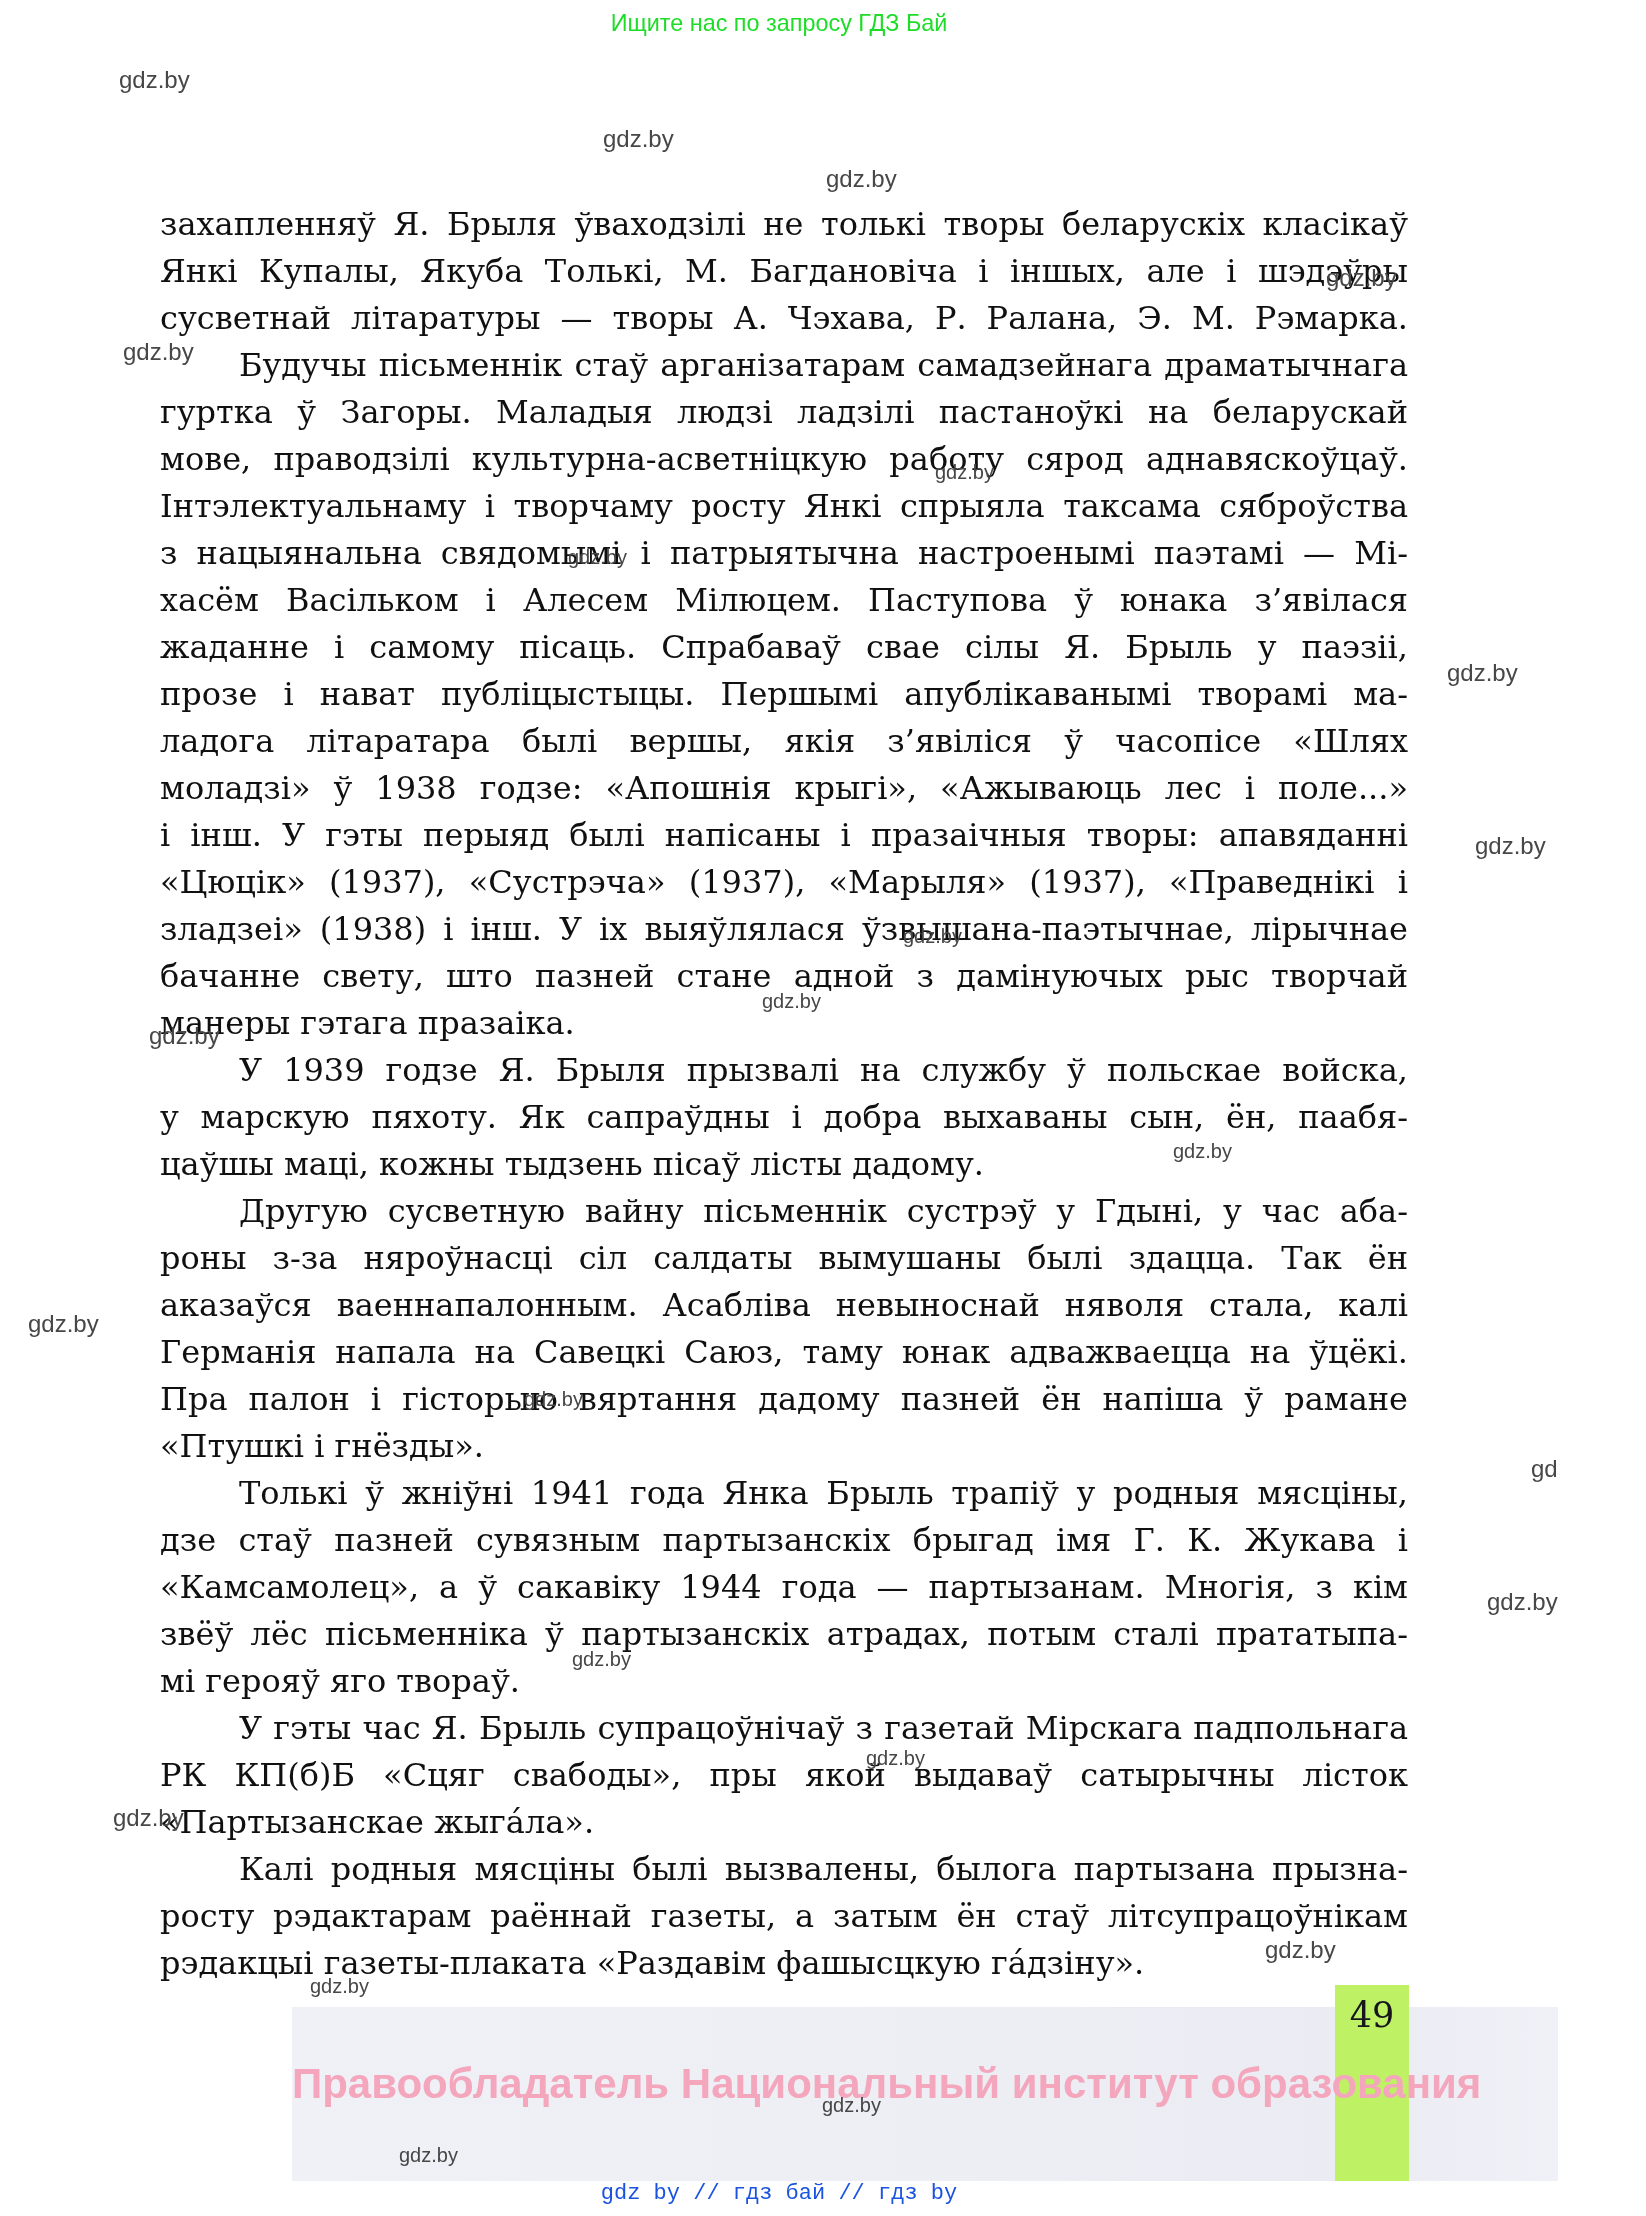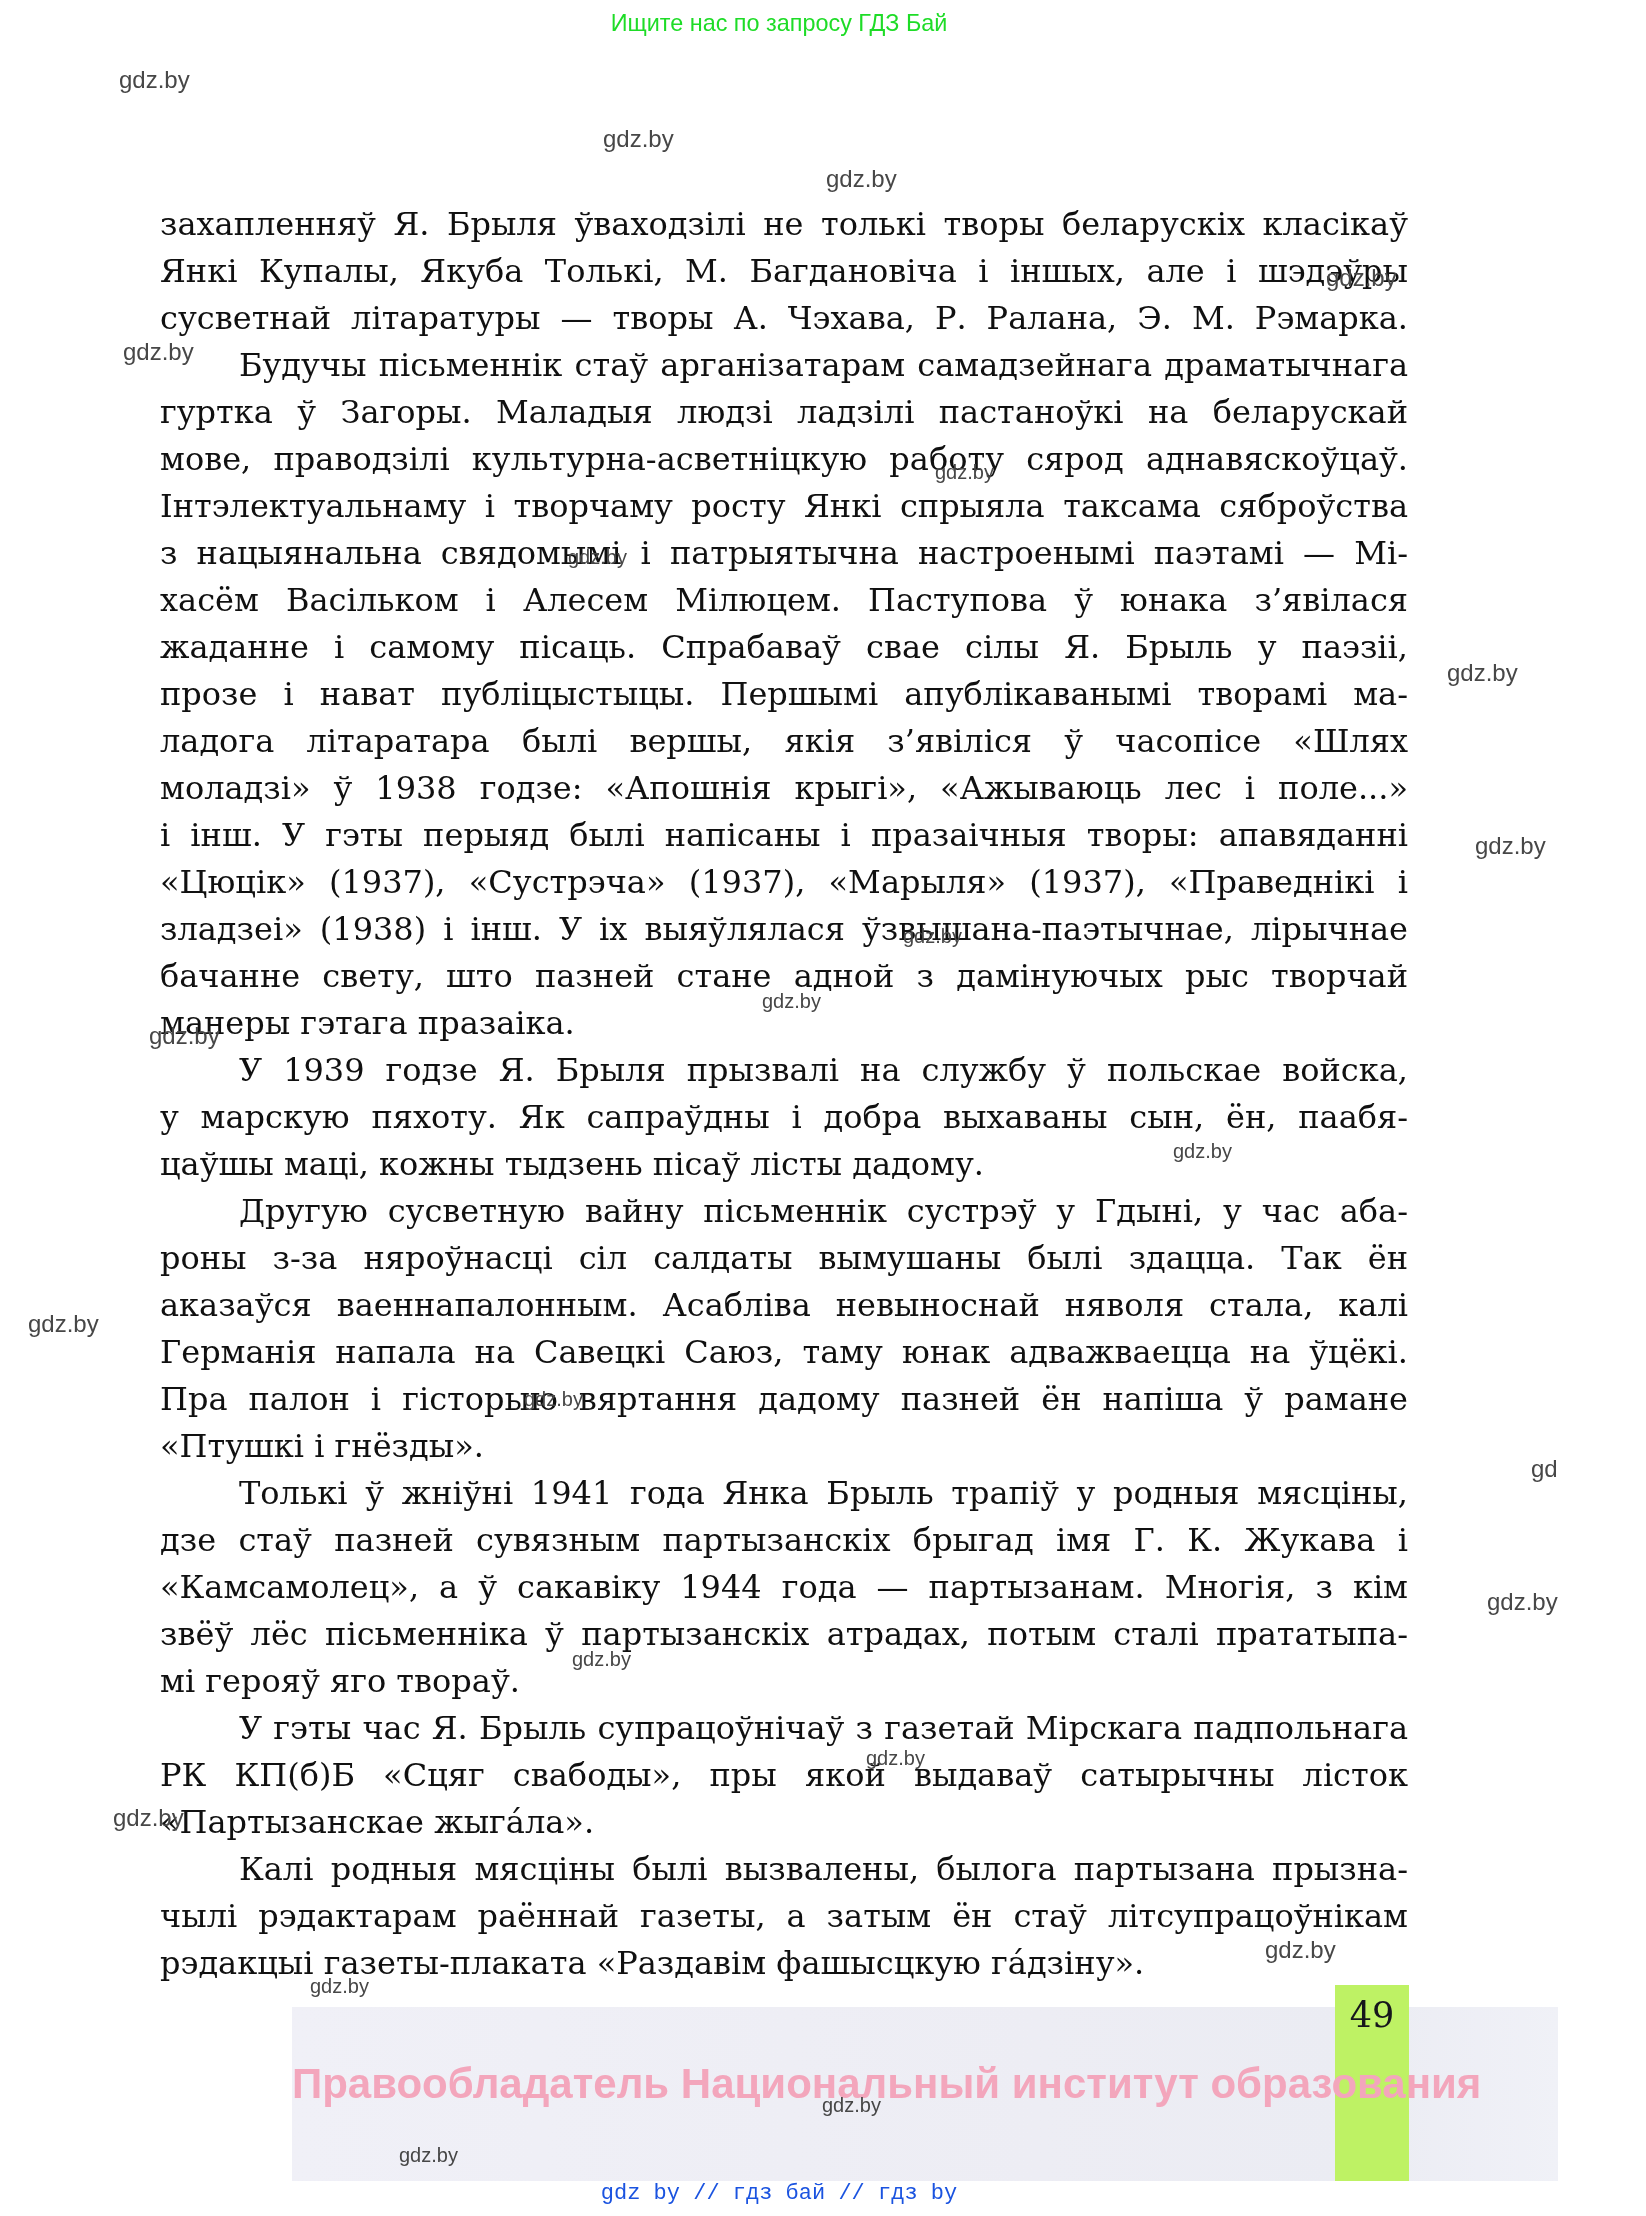--- a/index.html
+++ b/index.html
@@ -86,21 +86,21 @@
       <div class="line last">«Птушкі і гнёзды».</div>
       <div class="line indent">Толькі ў жніўні 1941 года Янка Брыль трапіў у родныя мясціны,</div>
       <div class="line">дзе стаў пазней сувязным партызанскіх брыгад імя Г. К. Жукава і</div>
       <div class="line">«Камсамолец», а ў сакавіку 1944 года — партызанам. Многія, з кім</div>
       <div class="line">звёў лёс пісьменніка ў партызанскіх атрадах, потым сталі прататыпа-</div>
       <div class="line last">мі герояў яго твораў.</div>
       <div class="line indent">У гэты час Я. Брыль супрацоўнічаў з газетай Мірскага падпольнага</div>
       <div class="line">РК КП(б)Б «Сцяг свабоды», пры якой выдаваў сатырычны лісток</div>
       <div class="line last">«Партызанскае жыга́ла».</div>
       <div class="line indent">Калі родныя мясціны былі вызвалены, былога партызана прызна-</div>
-      <div class="line">чылі рэдактарам раённай газеты, а затым ён стаў літсупрацоўнікам</div>
+      <div class="line">росту рэдактарам раённай газеты, а затым ён стаў літсупрацоўнікам</div>
       <div class="line last">рэдакцыі газеты-плаката «Раздавім фашысцкую га́дзіну».</div>
     </div>
 
   <div class="footer-block"></div>
 
   <div class="page-badge">
     <span class="page-number">49</span>
   </div>
 
   <div class="copyright">Правообладатель Национальный институт образования</div>

